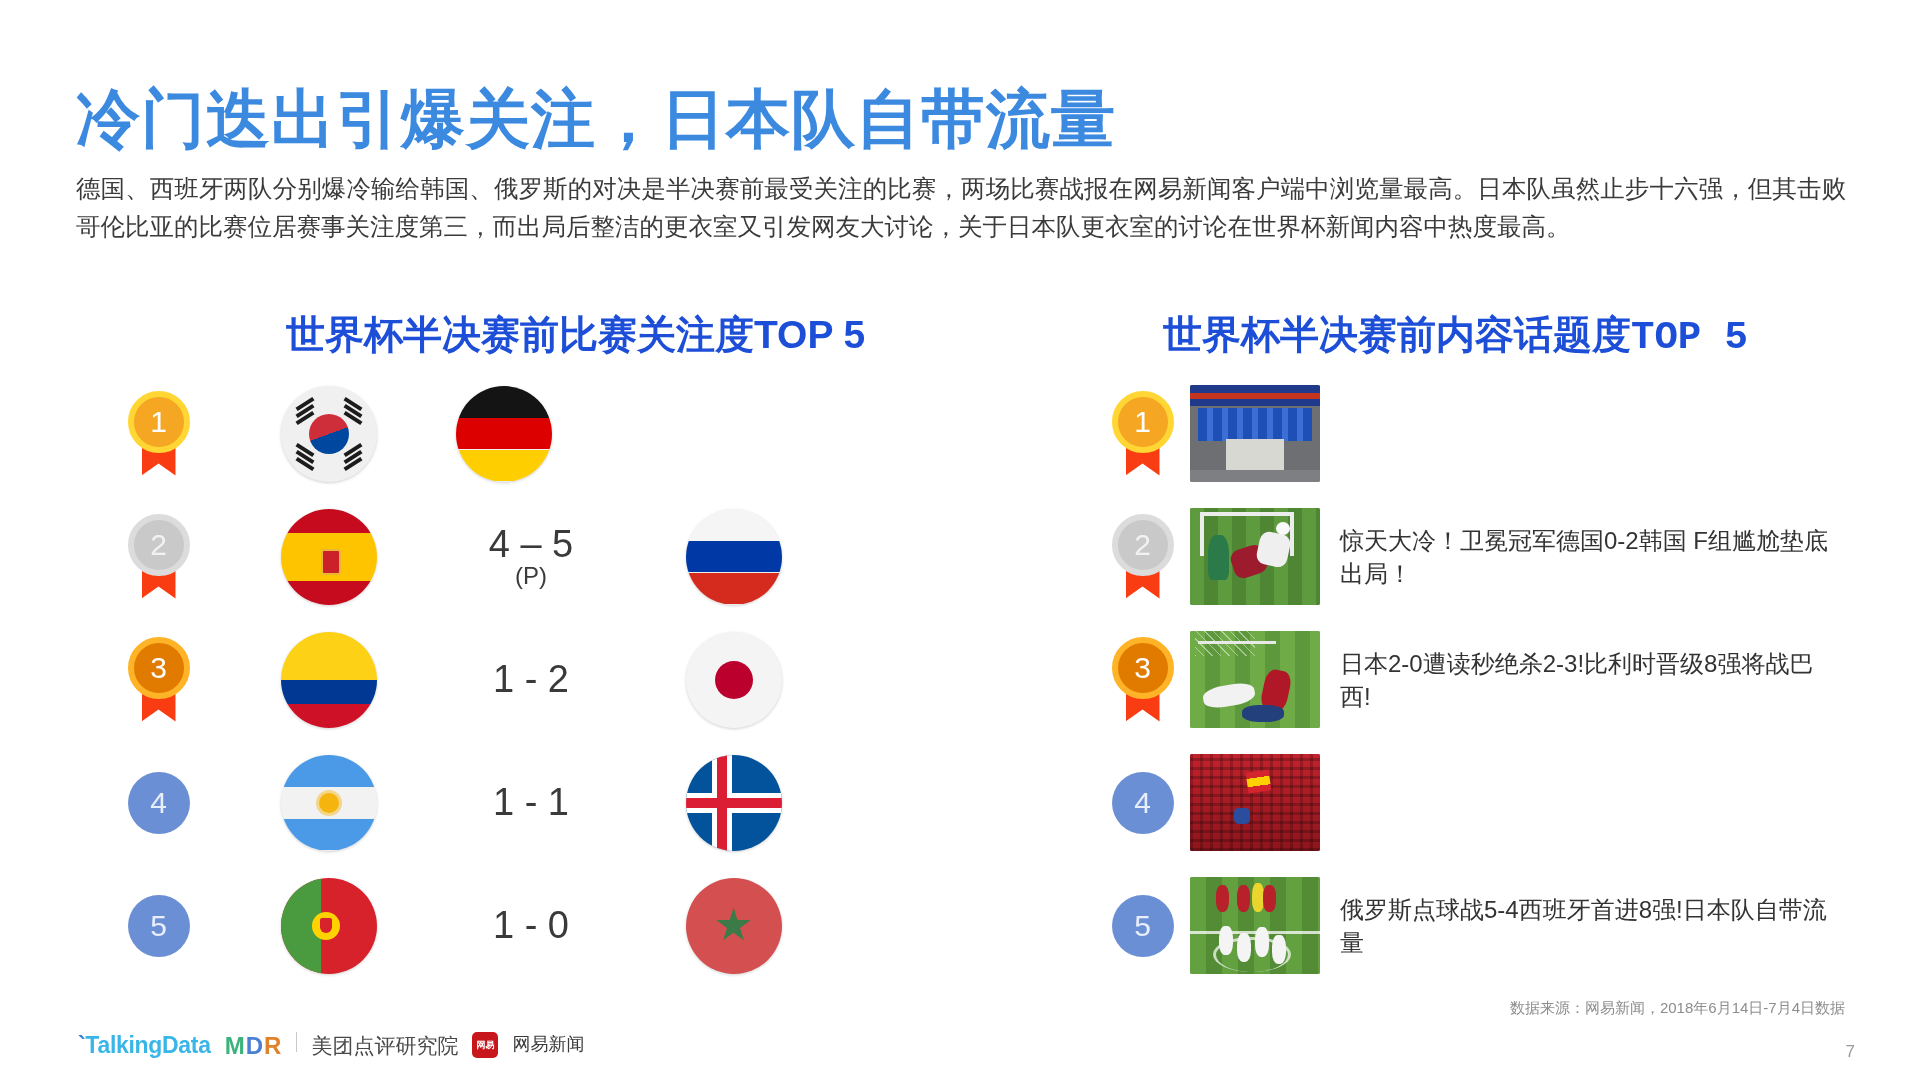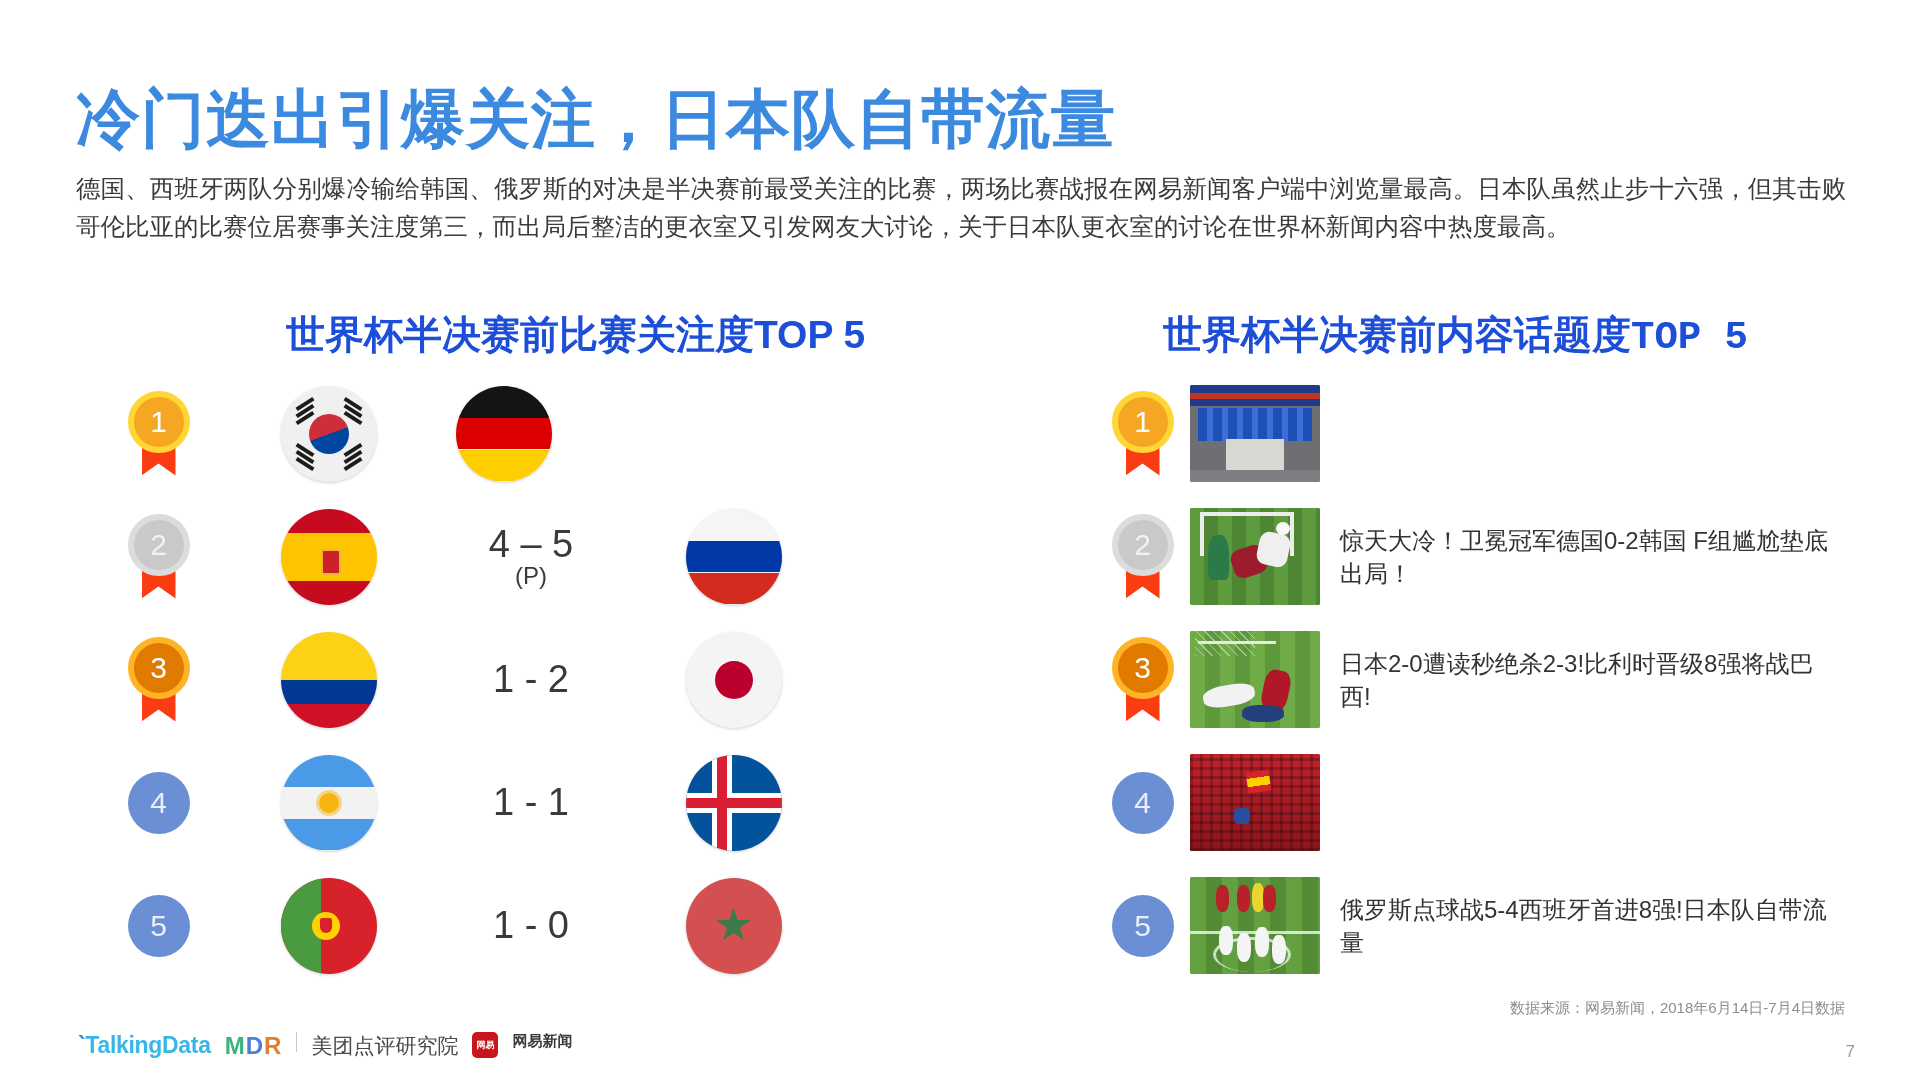--- a/index.html
+++ b/index.html
@@ -208,21 +208,21 @@
   .logos { position: absolute; left: 78px; top: 1032px; display: flex; align-items: flex-start; gap: 14px; }
   .logo-td { font-size: 23px; font-weight: bold; color: #39b6e8; letter-spacing: -.3px; }
   .logo-td .dot { color: #2f7fd6; }
   .logo-mdr { font-size: 24px; font-weight: bold; letter-spacing: 1px; }
   .logo-mdr .m { color:#3bb37b; } .logo-mdr .d { color:#4a7fd4; } .logo-mdr .r { color:#e0812b; }
   .logo-div { width:1px; height:20px; background:#c9c9c9; }
   .logo-mtdp { font-size: 21px; color: #4a4a4a; }
   .logo-nebox { width:26px; height:26px; border-radius:5px; background:#c8161d; display:flex;
                 align-items:center; justify-content:center; color:#fff; font-size:9px; line-height:9px;
                 text-align:center; font-weight:bold; }
-  .logo-ne { font-size: 15px; color: #3a3a3a; font-weight: bold; }
+  .logo-ne { font-size: 18px; color: #3a3a3a; }
 </style>
 </head>
 <body>
 
 <div class="page">
 
   <div class="title">冷门迭出引爆关注，日本队自带流量</div>
   <div class="intro">德国、西班牙两队分别爆冷输给韩国、俄罗斯的对决是半决赛前最受关注的比赛，两场比赛战报在网易新闻客户端中浏览量最高。日本队虽然止步十六强，但其击败哥伦比亚的比赛位居赛事关注度第三，而出局后整洁的更衣室又引发网友大讨论，关于日本队更衣室的讨论在世界杯新闻内容中热度最高。</div>
 
   <div class="sec-head left">世界杯半决赛前比赛关注度TOP 5</div>

